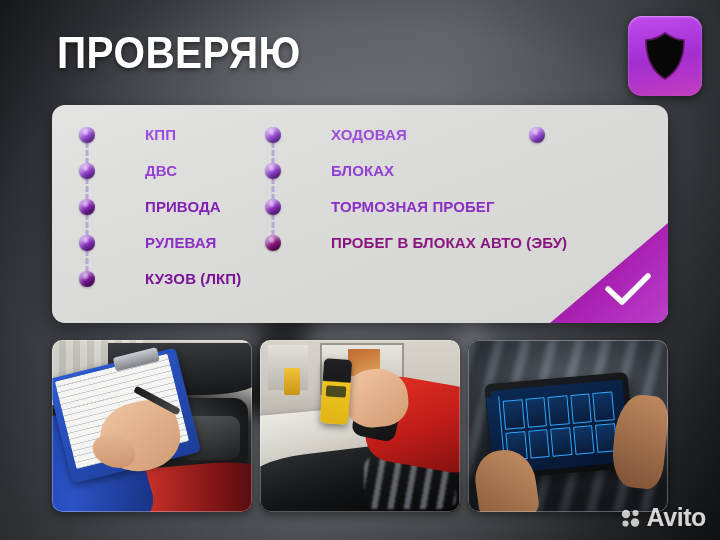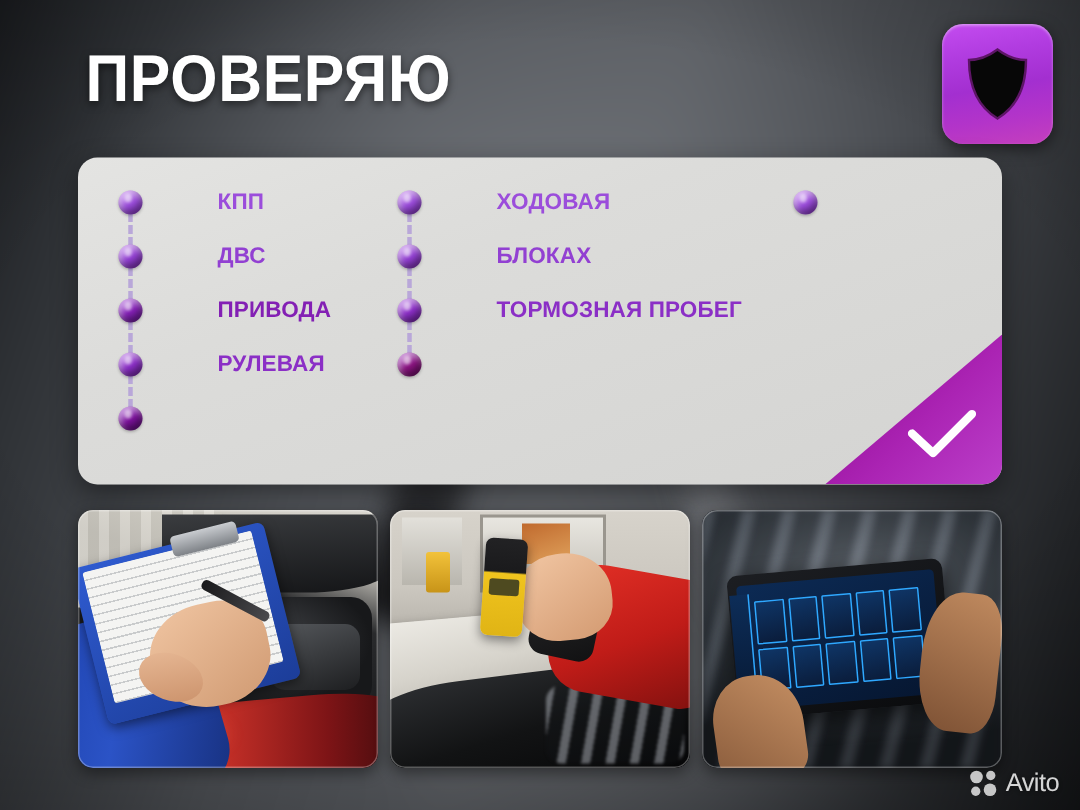--- a/index.html
+++ b/index.html
@@ -217,21 +217,21 @@
     background:linear-gradient(200deg,#c08a5f,#7d5134); border-radius:46% 30% 28% 42%;
     transform:rotate(6deg); }
 
   .photo-glass{ position:absolute; inset:0;
     box-shadow:inset 0 0 0 1px rgba(255,255,255,.30); border-radius:10px; pointer-events:none; }
 
   
   .avito{ position:absolute; right:14px; bottom:8px; display:flex; align-items:center; gap:5px;
     opacity:.82; }
   .avito svg{ width:20px; height:20px; display:block; }
-  .avito-word{ font-size:17px; font-weight:normal; color:#ffffff; letter-spacing:-.4px;
+  .avito-word{ font-size:25px; font-weight:bold; color:#ffffff; letter-spacing:-.4px;
     text-shadow:0 1px 3px rgba(0,0,0,.5); }
 </style>
 </head>
 <body>
 
 <div class="bg-root">
   <div class="bg-blur"></div>
   <div class="bg-streak"></div>
   <div class="bg-streak2"></div>
   <div class="bg-vig"></div>
@@ -275,20 +275,21 @@
         <div class="dot-wrap">
           <div class="dot" style="background:linear-gradient(150deg,#bd77e9,#8b2fc6 55%,#5d1d84)"></div>
           <div class="dash"></div>
         </div>
         <div class="label" style="color:#8b2fc6">РУЛЕВАЯ</div>
       </div>
       <div class="row">
         <div class="dot-wrap">
           <div class="dot" style="background:linear-gradient(150deg,#ae5cd9,#7a1299 55%,#4d0a64)"></div>
         </div>
+        <div class="label" style="color:#7a1299">КУЗОВ (ЛКП)</div>
       </div>
     </div>
 
     <div class="col col-2">
       <div class="row">
         <div class="dot-wrap">
           <div class="dot" style="background:linear-gradient(150deg,#c98bf0,#9b4ddb 55%,#6d2a9e)"></div>
           <div class="dash"></div>
         </div>
         <div class="label" style="color:#9b4ddb">ХОДОВАЯ</div>
@@ -304,20 +305,21 @@
         <div class="dot-wrap">
           <div class="dot" style="background:linear-gradient(150deg,#bd77e9,#8b2fc6 55%,#5d1d84)"></div>
           <div class="dash"></div>
         </div>
         <div class="label" style="color:#8b2fc6">ТОРМОЗНАЯ ПРОБЕГ</div>
       </div>
       <div class="row">
         <div class="dot-wrap">
           <div class="dot" style="background:linear-gradient(150deg,#b862d4,#8a1480 55%,#560a50)"></div>
         </div>
+        <div class="label" style="color:#8a1480">ПРОБЕГ В БЛОКАХ АВТО (ЭБУ)</div>
       </div>
     </div>
 
     <div class="col col-3">
       <div class="row row-tall">
         <div class="dot-wrap">
           <div class="dot" style="background:linear-gradient(150deg,#c98bf0,#9b4ddb 55%,#6d2a9e)"></div>
         </div>
       </div>
     </div>

